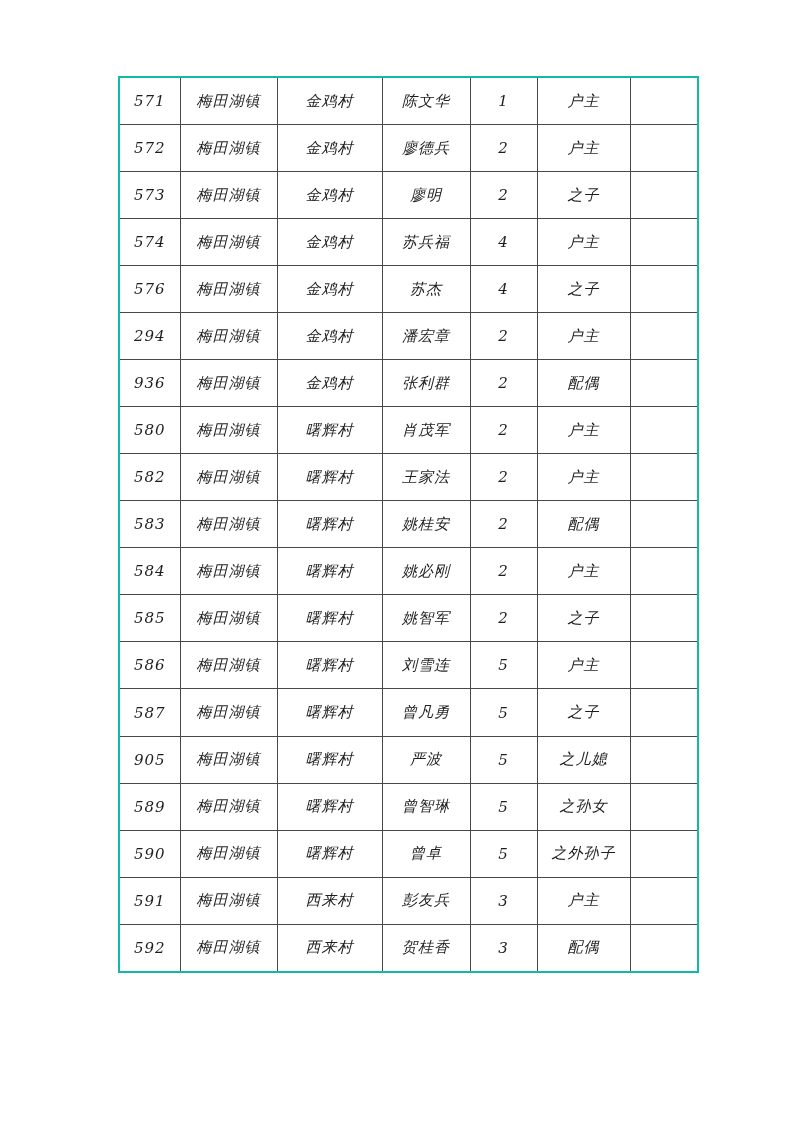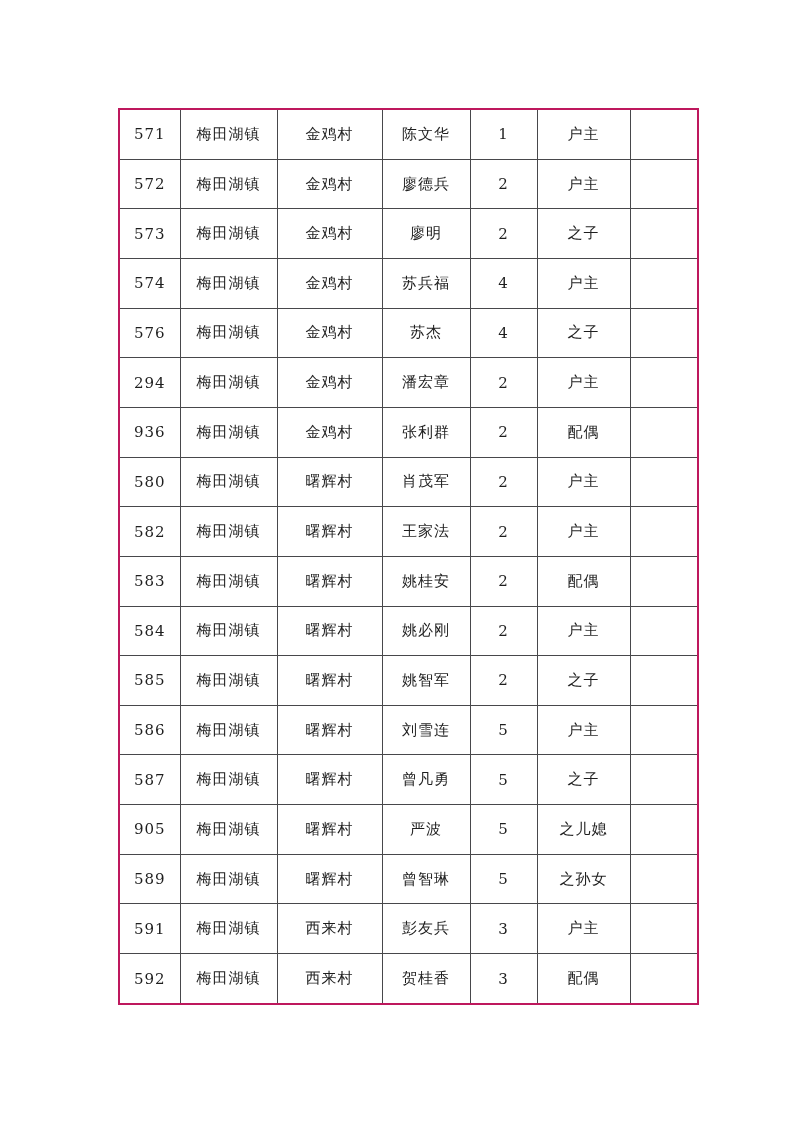--- a/index.html
+++ b/index.html
@@ -15,26 +15,27 @@
     overflow: hidden;
   }
   .page {
     position: absolute;
     inset: 0;
     background: #ffffff;
   }
   table.doc-table {
     position: absolute;
     left: 118px;
-    top: 108px;
+    top: 76px;
     width: 580px;
     height: 897px;
     border-collapse: collapse;
     table-layout: fixed;
-    border: 2px solid #be185d;
+    border: 2px solid #14b8a6;
+    font-style: italic;
   }
   table.doc-table td {
     border: 1px solid #48484b;
     padding: 0;
     text-align: center;
     vertical-align: middle;
     height: 40.7px;
     color: #1e1e1e;
     font-size: 15px;
     letter-spacing: 1px;
@@ -215,20 +216,29 @@
         <tr>
           <td class="c0">589</td>
           <td class="c1">梅田湖镇</td>
           <td class="c2">曙辉村</td>
           <td class="c3">曾智琳</td>
           <td class="c4">5</td>
           <td class="c5">之孙女</td>
           <td class="c6"></td>
         </tr>
         <tr>
+          <td class="c0">590</td>
+          <td class="c1">梅田湖镇</td>
+          <td class="c2">曙辉村</td>
+          <td class="c3">曾卓</td>
+          <td class="c4">5</td>
+          <td class="c5">之外孙子</td>
+          <td class="c6"></td>
+        </tr>
+        <tr>
           <td class="c0">591</td>
           <td class="c1">梅田湖镇</td>
           <td class="c2">西来村</td>
           <td class="c3">彭友兵</td>
           <td class="c4">3</td>
           <td class="c5">户主</td>
           <td class="c6"></td>
         </tr>
         <tr>
           <td class="c0">592</td>

